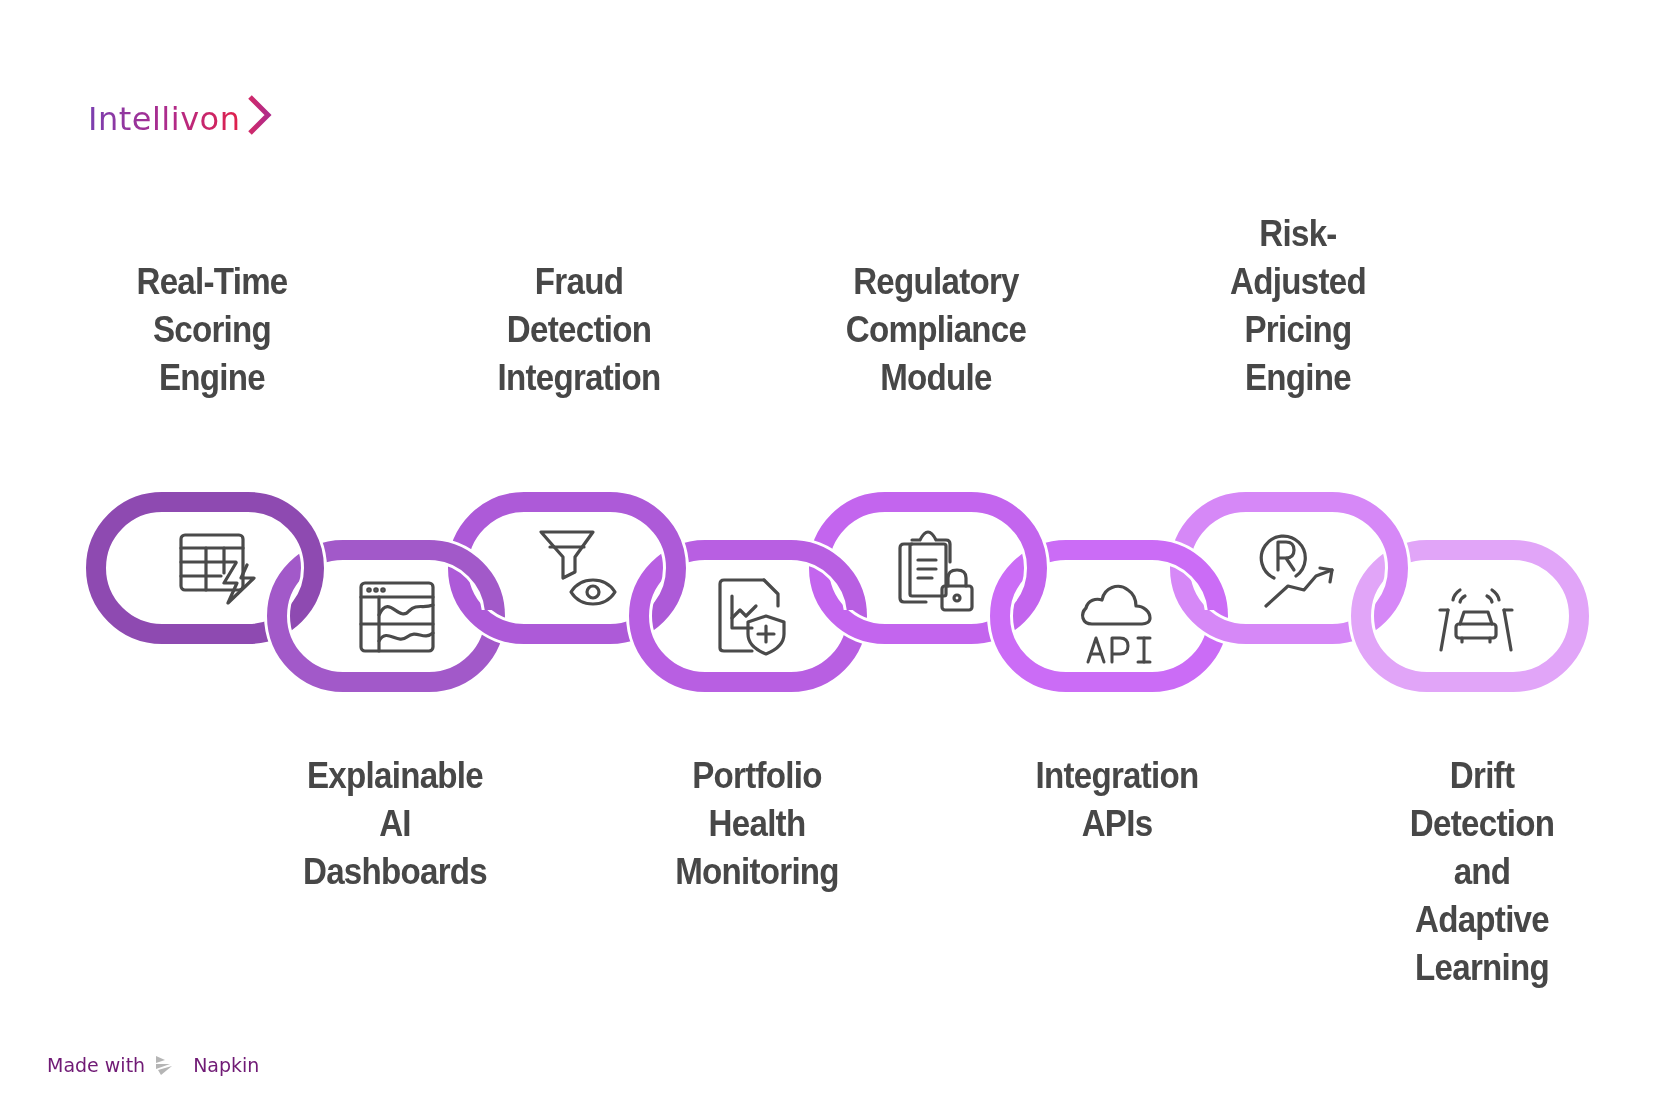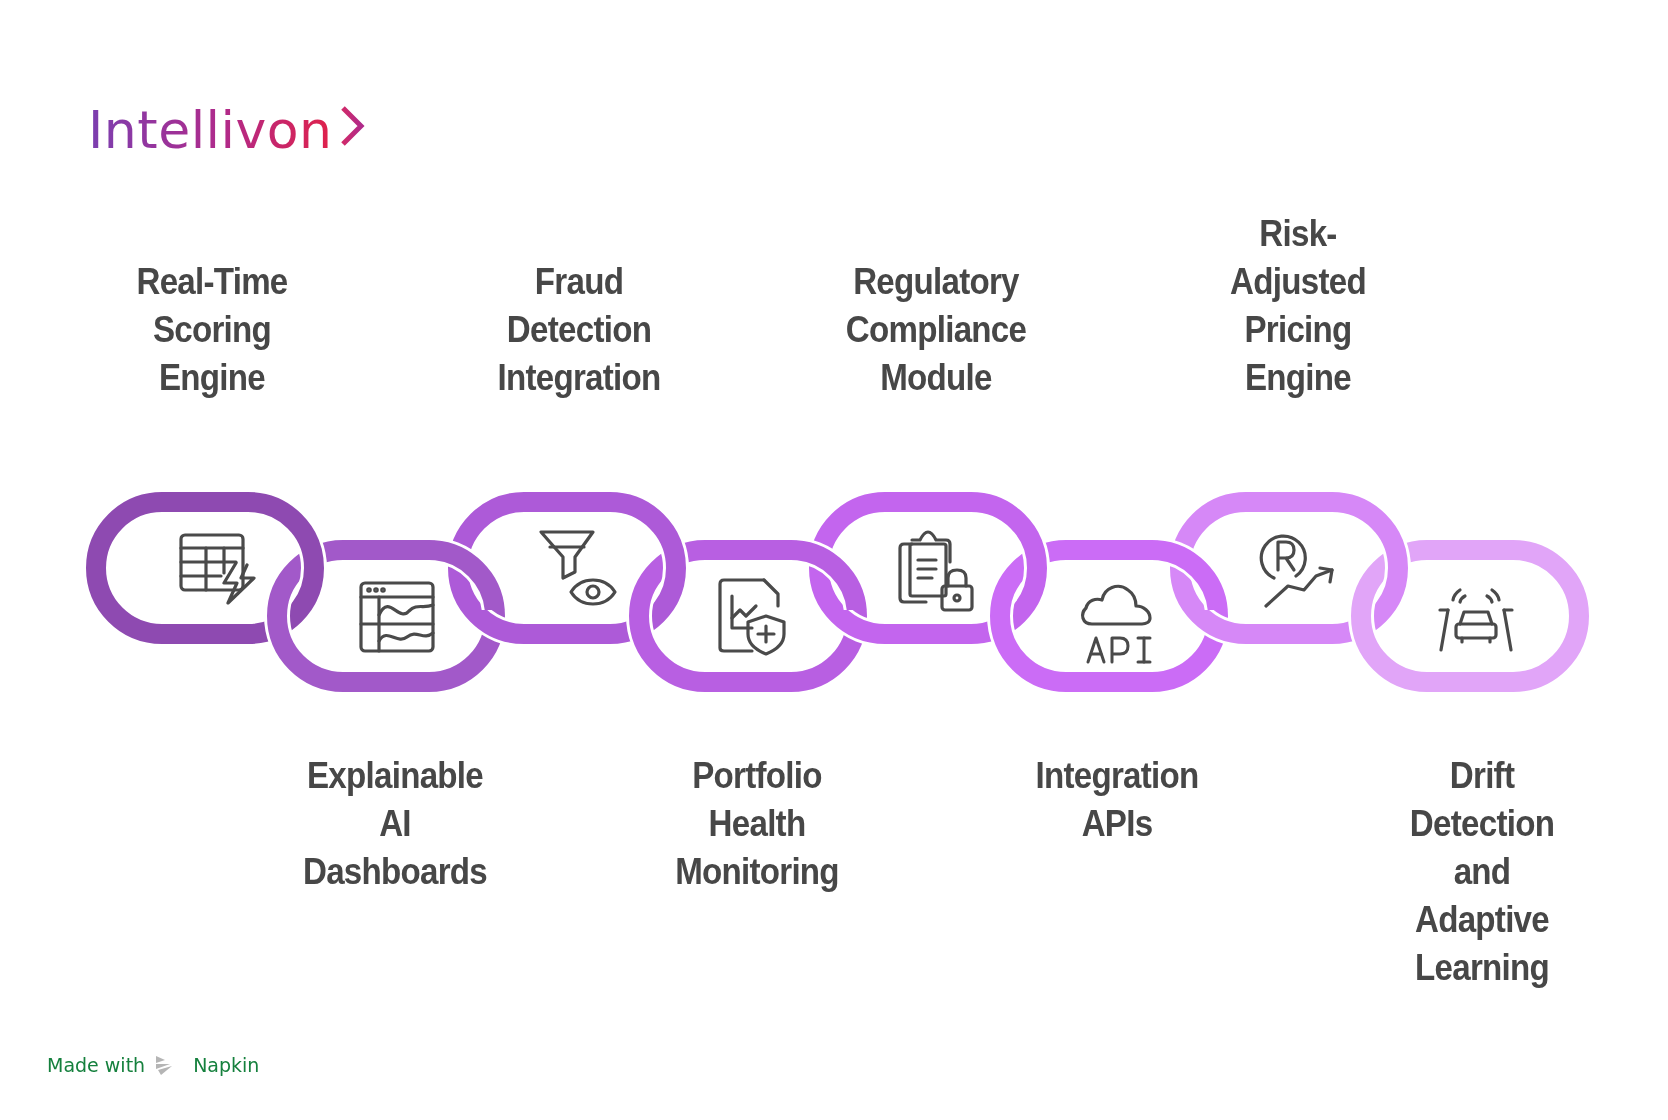--- a/index.html
+++ b/index.html
@@ -1,29 +1,29 @@
 <!DOCTYPE html>
 <html><head>
   <meta charset="utf-8">
   <style>
     html, body { margin: 0; padding: 0; background: #ffffff; }
     body { width: 1668px; height: 1120px; position: relative; overflow: hidden;
            font-family: "Liberation Sans", "DejaVu Sans", sans-serif; }
     .logo { position: absolute; left: 88px; top: 92px; display: flex; align-items: center; }
-    .logo-text { font-family: "DejaVu Sans", sans-serif; font-size: 52px; letter-spacing: 0.5px;
+    .logo-text { font-family: "DejaVu Sans", sans-serif; font-size: 32px; letter-spacing: 0.5px;
                  background: linear-gradient(90deg, #7b3fb0 0%, #b02a8a 55%, #e0214a 100%);
                  -webkit-background-clip: text; background-clip: text; color: transparent; margin-top: 8px; }
     .logo-chev { margin-left: 6px; }
     .label { position: absolute; width: 260px; text-align: center; color: #474747;
              font-family: "Liberation Sans", sans-serif; font-weight: bold; font-size: 36px;
              line-height: 48px; letter-spacing: -0.8px; transform: scaleX(0.92); }
     .label span { display: block; }
     .chain { position: absolute; left: 0; top: 0; }
     .footer { position: absolute; left: 47px; top: 1054px; display: flex; align-items: center;
-              color: #15803d; font-family: "DejaVu Sans", sans-serif; font-size: 19px; }
+              color: #701a75; font-family: "DejaVu Sans", sans-serif; font-size: 19px; }
     .footer .brand { margin-left: 18px; }
   </style>
 </head>
 <body>
 
 <div class="logo">
   <span class="logo-text">Intellivon</span>
   <svg class="logo-chev" width="26" height="42" viewBox="0 0 26 42">
     <defs>
         <linearGradient id="chevg" x1="0" x2="1">

